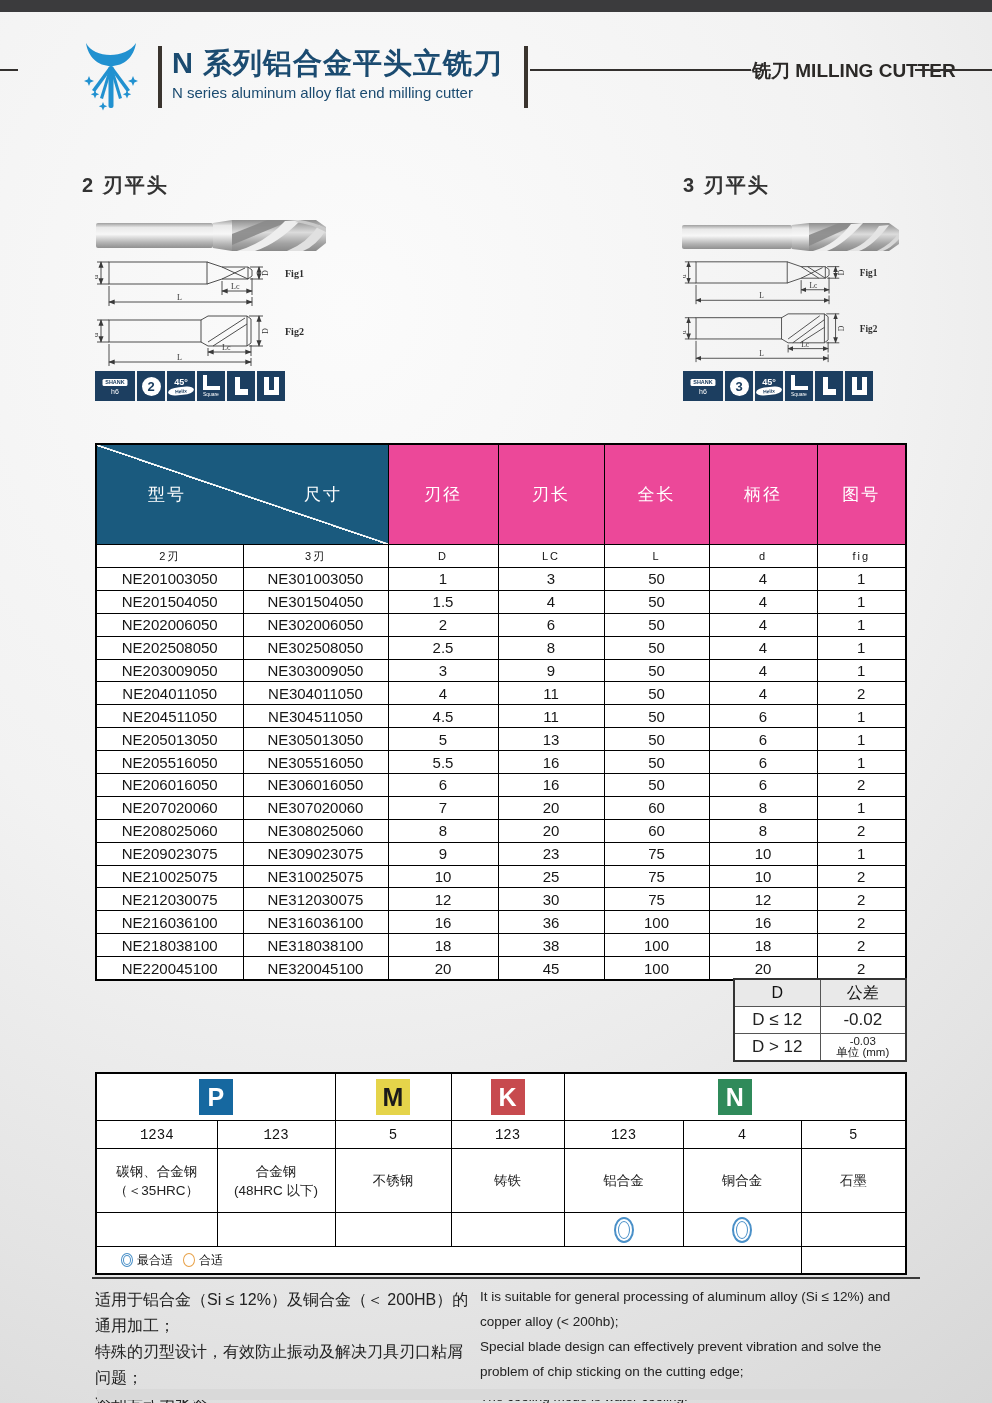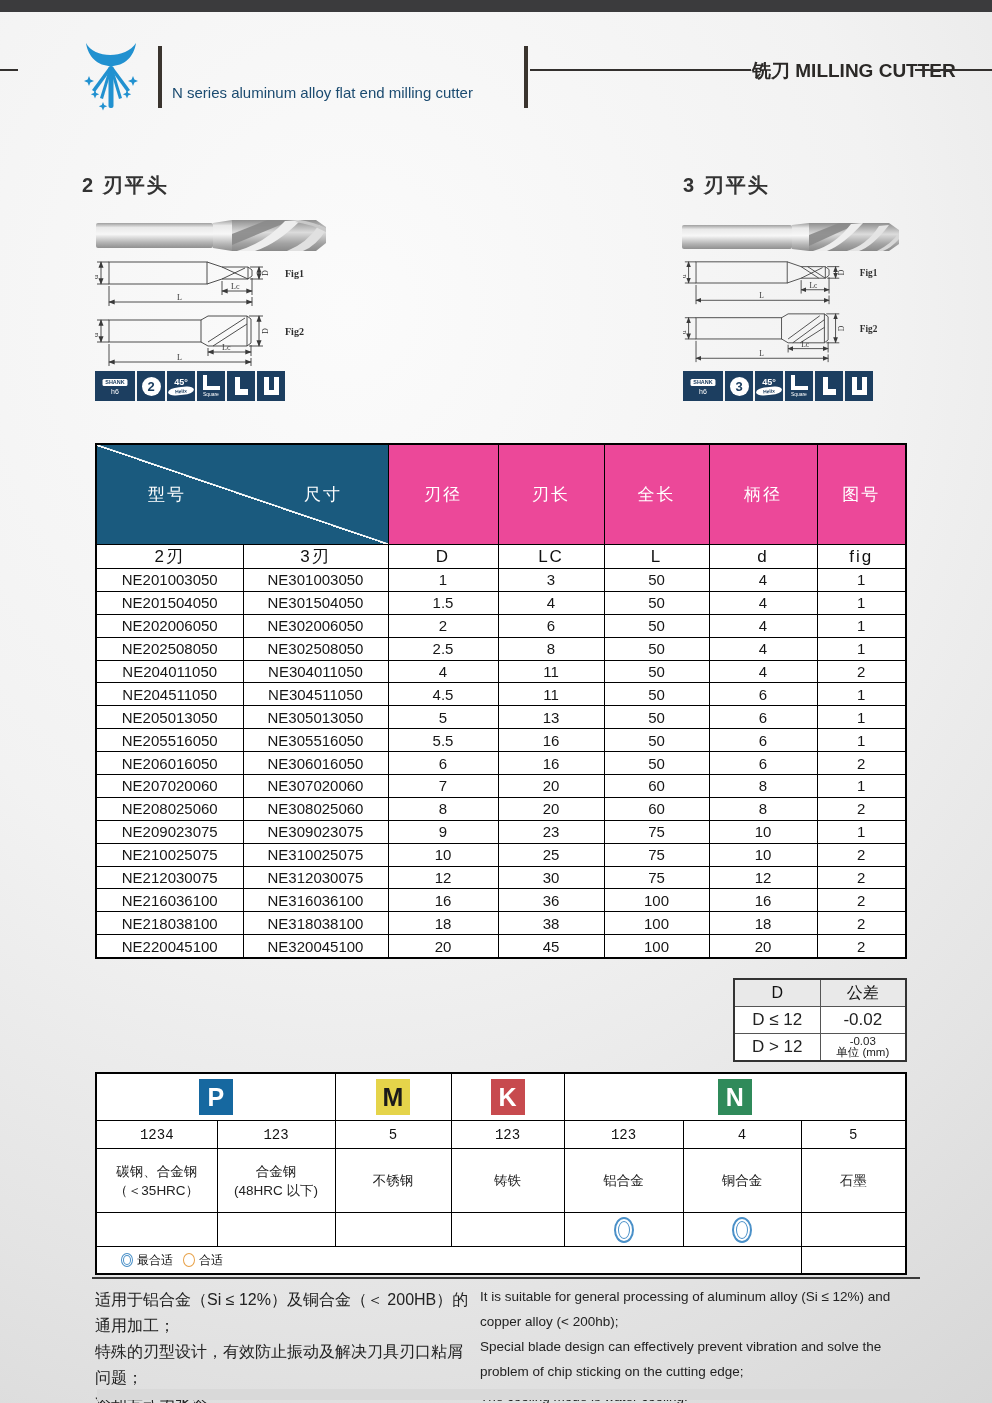--- a/index.html
+++ b/index.html
@@ -38,21 +38,21 @@
   .spec{left:95px;top:443px;width:810px;table-layout:fixed;background:#fff;}
   .spec th,.spec td{border:1px solid #000;text-align:center;padding:0;}
   .spec{border:2px solid #000;}
   .spec thead th{background:#ec4899;color:#fff;font-size:17px;font-weight:normal;height:67px;letter-spacing:2px;}
   .spec th.diag{position:relative;padding:16px;
     background-image:linear-gradient(to top right, transparent calc(50% - 1px), rgba(255,255,255,.95) calc(50% - 1px), rgba(255,255,255,.95) calc(50% + .5px), transparent calc(50% + 1px));
     background-color:#1a5a7e;}
   .diag span{position:absolute;top:0;height:100%;display:flex;align-items:center;justify-content:center;}
   .diag .lbl1{left:0;width:140px;}
   .diag .lbl2{left:160px;width:132px;}
-  .spec .sub th{background:#fff;color:#111;font-size:17px;font-weight:normal;height:22px;}
+  .spec .sub th{background:#fff;color:#111;font-size:11px;font-weight:normal;height:22px;}
   .spec tbody td{font-size:15px;height:21.9px;color:#161616;}
 
   
   .tol{left:733px;top:978px;width:172px;table-layout:fixed;background:#fff;border:2px solid #333;}
   .tol th,.tol td{border:1px solid #555;text-align:center;}
   .tol th{background:#e9e9e9;font-size:16px;font-weight:normal;height:24px;}
   .tol td{font-size:17px;height:24px;color:#222;}
   .tol .two-line{line-height:11px;}
   .tol .two-line div{font-size:11.5px;}
 
@@ -104,20 +104,21 @@
       <g>
         <path d="M9,36 l1.4,3.6 3.6,1.4 -3.6,1.4 -1.4,3.6 -1.4,-3.6 -3.6,-1.4 3.6,-1.4 z"></path>
         <path d="M53,36 l1.4,3.6 3.6,1.4 -3.6,1.4 -1.4,3.6 -1.4,-3.6 -3.6,-1.4 3.6,-1.4 z"></path>
         <path d="M15,50 l1.2,3 3,1.2 -3,1.2 -1.2,3 -1.2,-3 -3,-1.2 3,-1.2 z"></path>
         <path d="M47,50 l1.2,3 3,1.2 -3,1.2 -1.2,3 -1.2,-3 -3,-1.2 3,-1.2 z"></path>
         <path d="M23,62 l1.2,3 3,1.2 -3,1.2 -1.2,3 -1.2,-3 -3,-1.2 3,-1.2 z"></path>
       </g>
     </g>
   </svg>
   <div class="abs vbar" style="left:158px"></div>
+  <div class="abs title-zh">N 系列铝合金平头立铣刀</div>
   <div class="abs title-en">N series aluminum alloy flat end milling cutter</div>
   <div class="abs vbar" style="left:524px"></div>
   <div class="abs hline" style="left:0;width:18px"></div>
   <div class="abs hline" style="left:530px;width:221px"></div>
   <div class="abs hdr-right">铣刀 MILLING CUTTER</div>
   <div class="abs hline" style="left:915px;width:77px"></div>
 
   <div class="abs section-title" style="left:82px">2 刃平头</div>
   <div class="abs section-title" style="left:683px">3 刃平头</div>
 
@@ -409,20 +410,29 @@
         <tr>
           <td>NE202508050</td>
           <td>NE302508050</td>
           <td>2.5</td>
           <td>8</td>
           <td>50</td>
           <td>4</td>
           <td>1</td>
         </tr>
         <tr>
+          <td>NE203009050</td>
+          <td>NE303009050</td>
+          <td>3</td>
+          <td>9</td>
+          <td>50</td>
+          <td>4</td>
+          <td>1</td>
+        </tr>
+        <tr>
           <td>NE204011050</td>
           <td>NE304011050</td>
           <td>4</td>
           <td>11</td>
           <td>50</td>
           <td>4</td>
           <td>2</td>
         </tr>
         <tr>
           <td>NE204511050</td>

